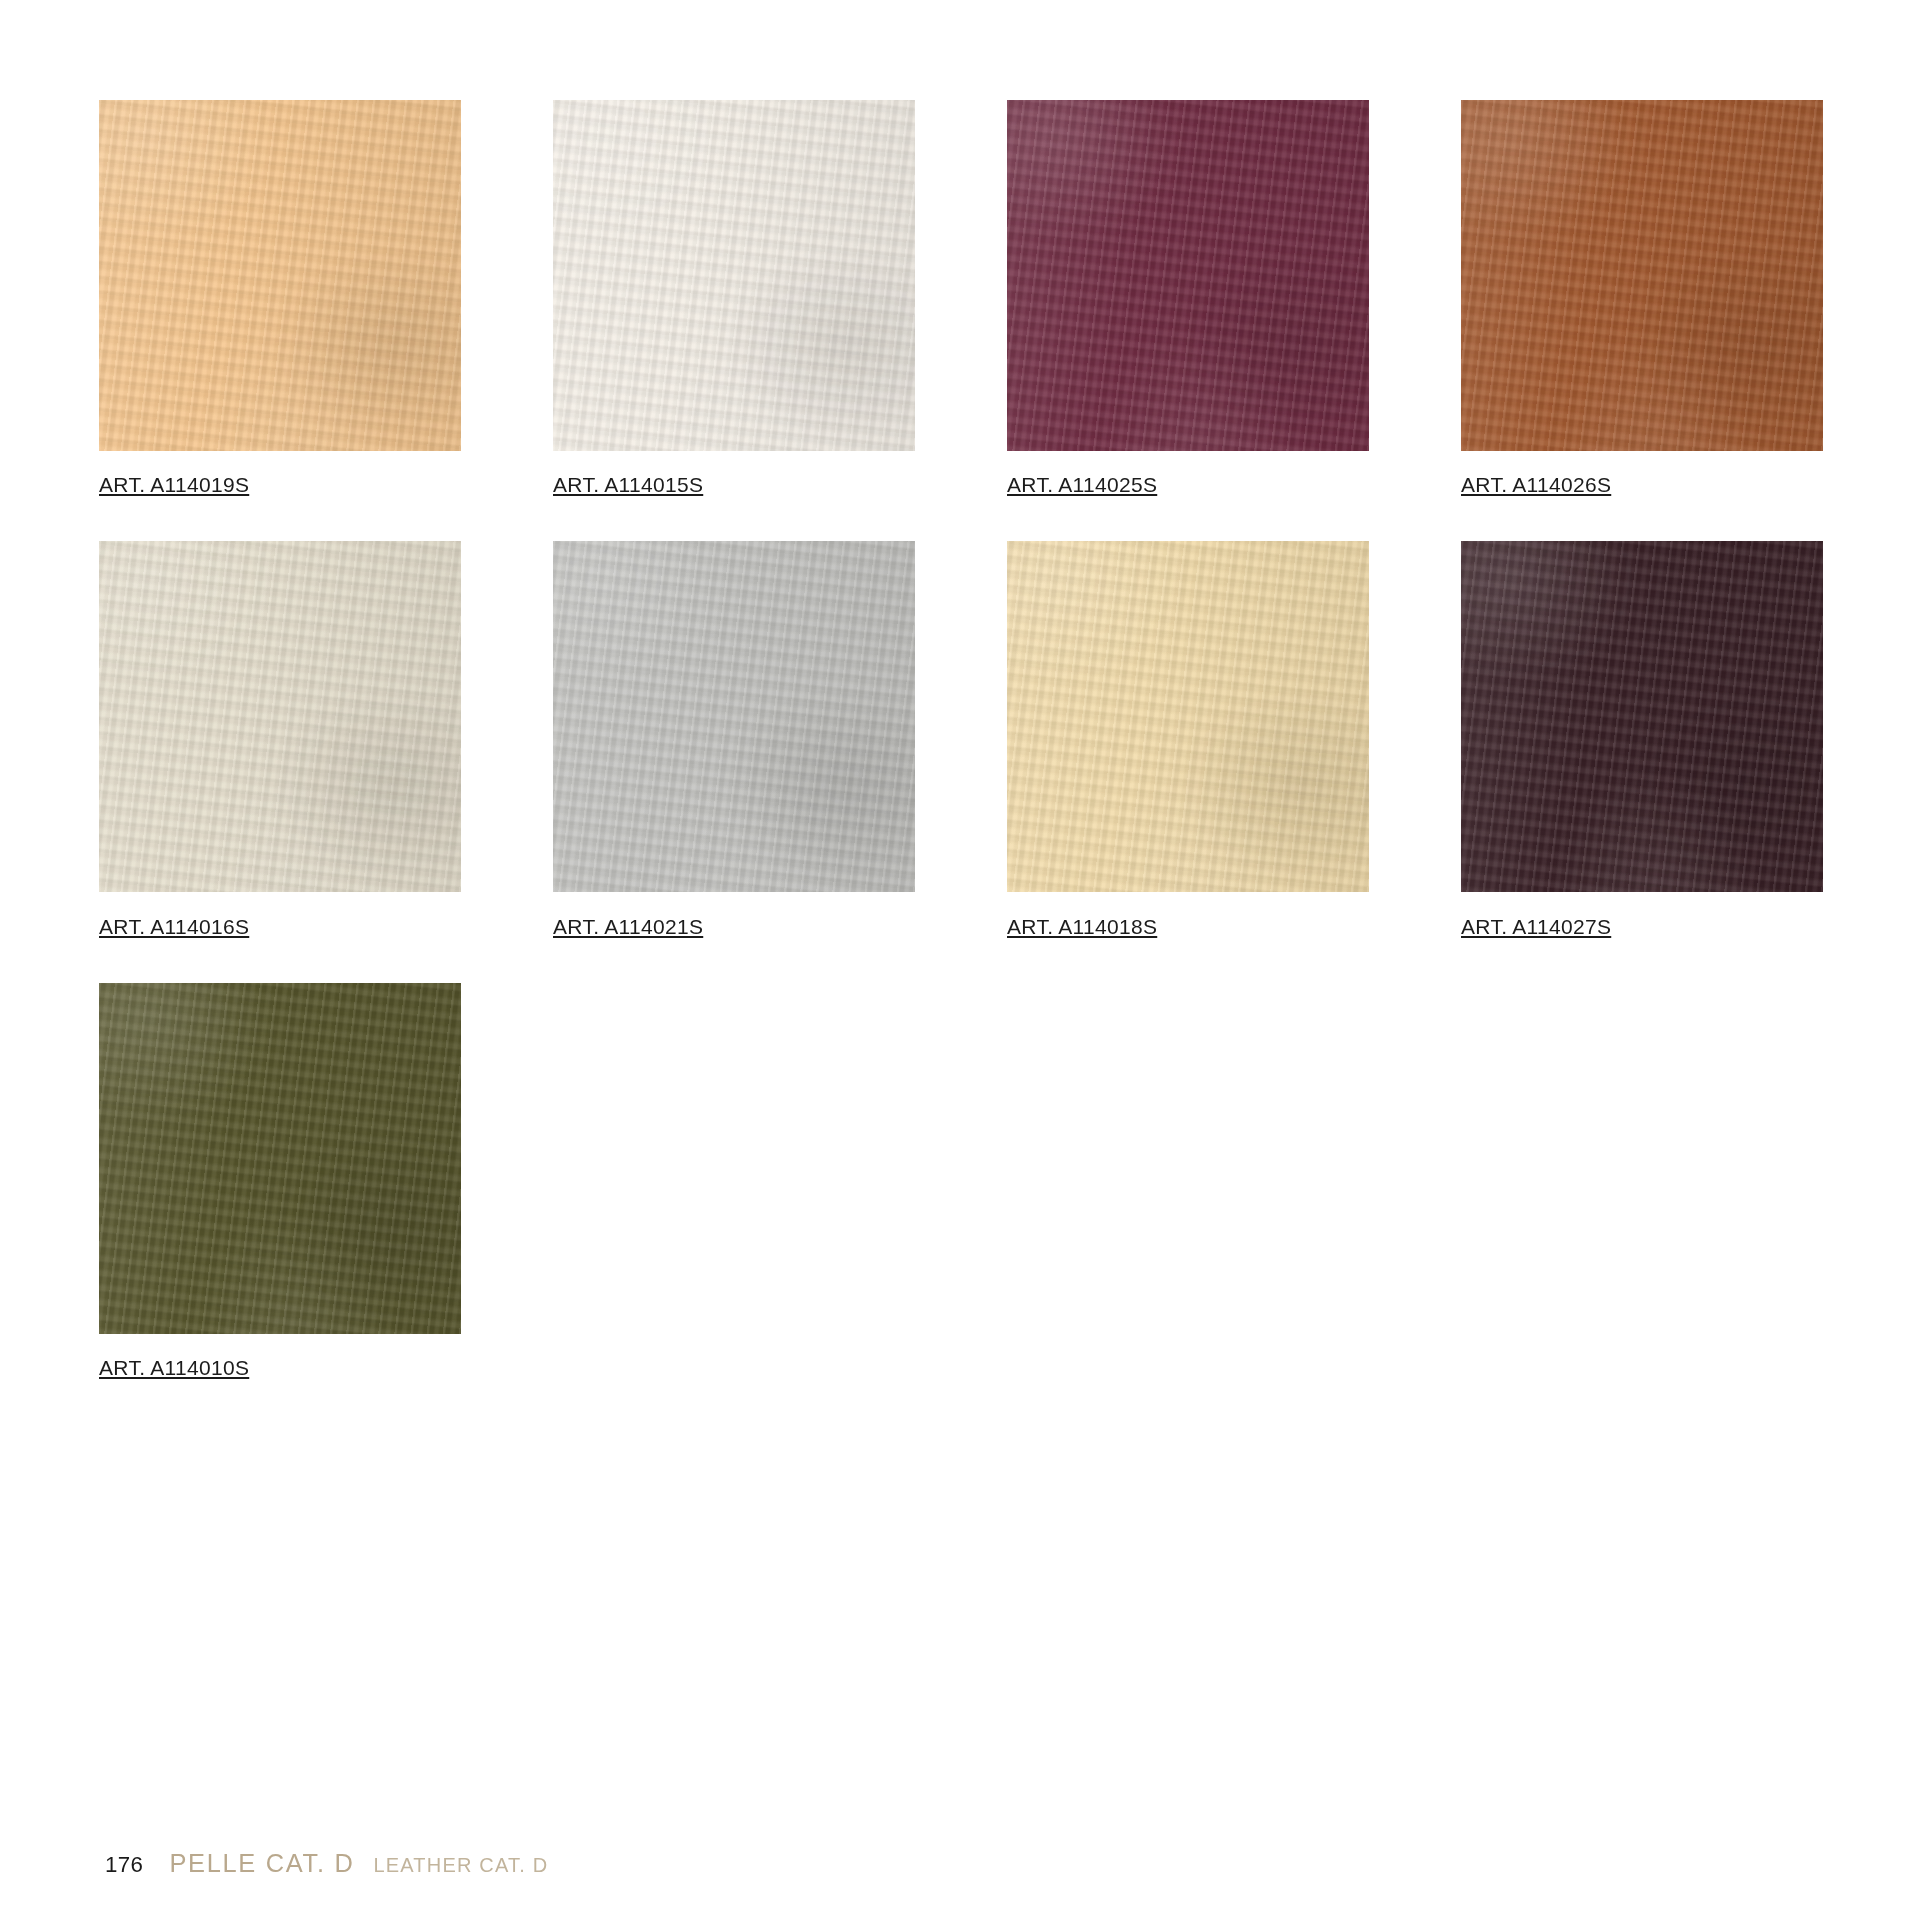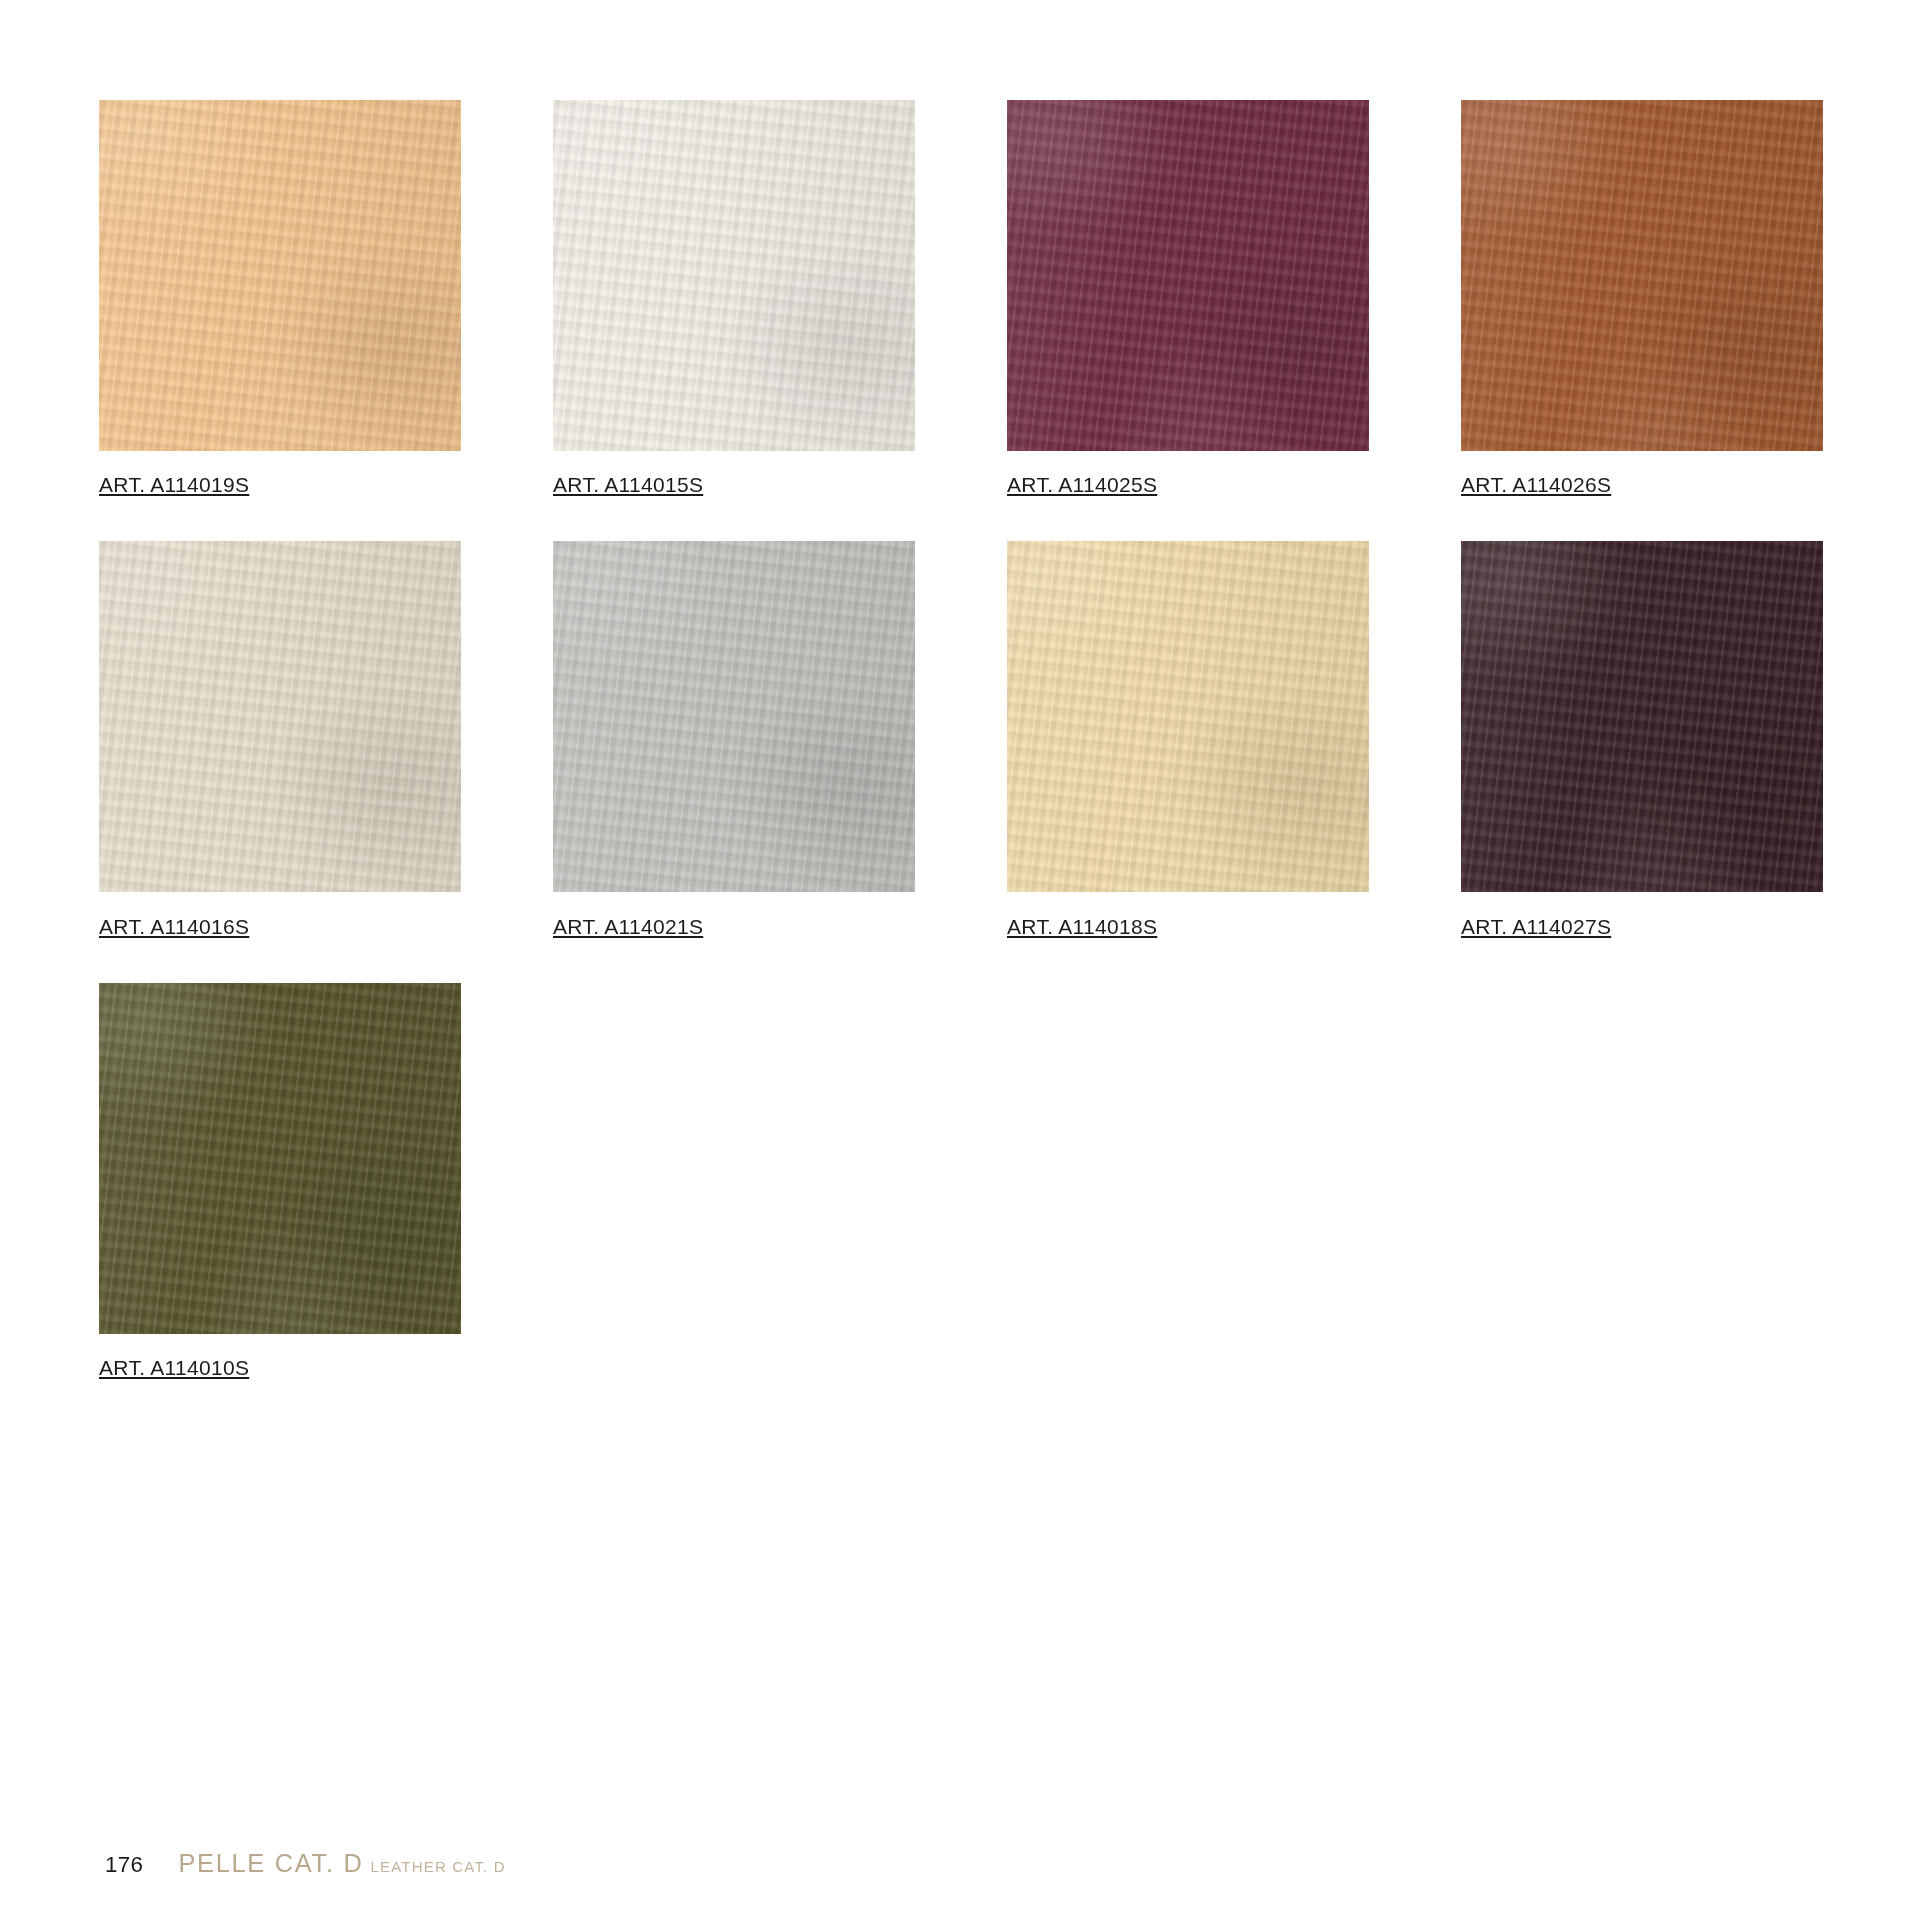--- a/index.html
+++ b/index.html
@@ -104,27 +104,27 @@
   }
   .footer-page-number {
     font-size: 22.3px;
     color: #1a1a1a;
     letter-spacing: 0.4px;
   }
   .footer-title-it {
     font-size: 25.4px;
     color: #b9a88d;
     letter-spacing: 1.7px;
-    margin-left: 35px;
+    margin-left: 26px;
   }
   .footer-title-en {
-    font-size: 15px;
+    font-size: 20px;
     color: #c2b49c;
     letter-spacing: 1.2px;
-    margin-left: 7px;
+    margin-left: 19px;
   }
 </style>
 </head>
 <body>
 
 <div class="page">
 
   <div class="swatch-grid">
       <div class="swatch-cell">
         <div class="swatch-chip" style="background-color: rgb(246, 199, 143);"></div>

